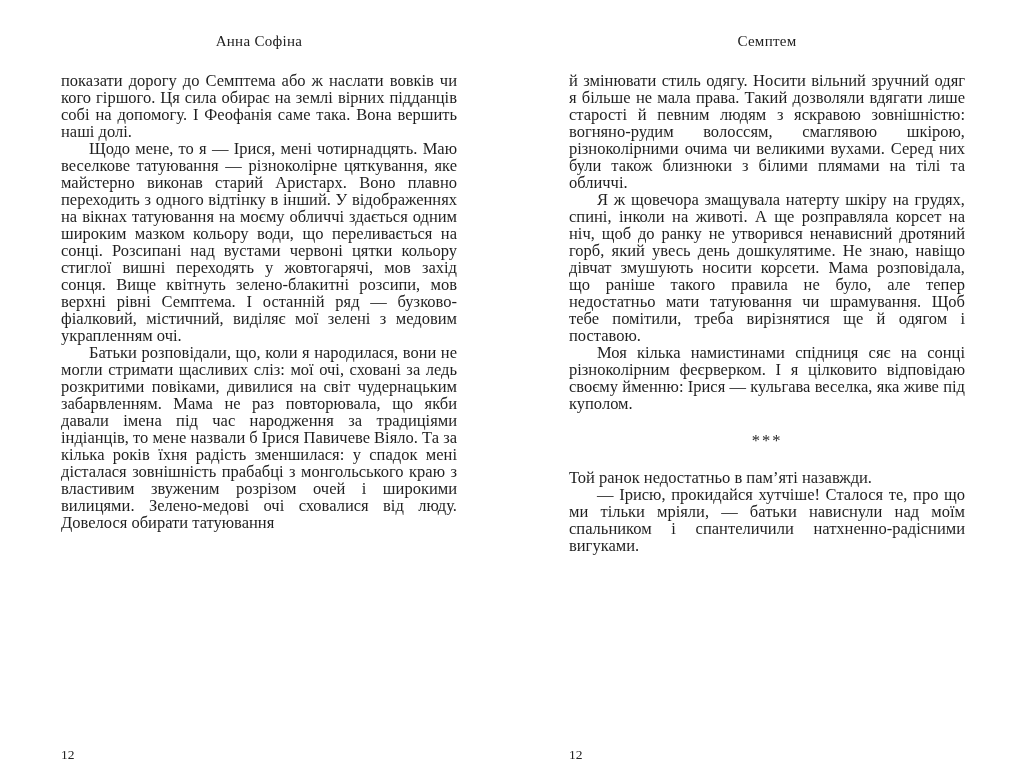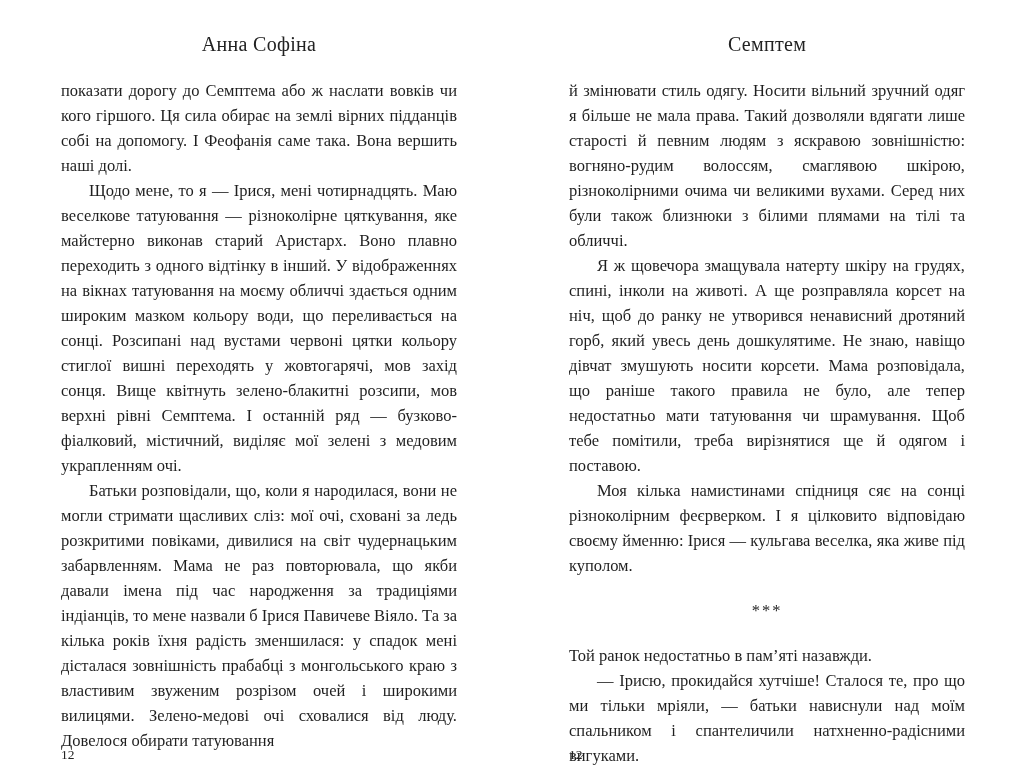--- a/index.html
+++ b/index.html
@@ -22,29 +22,29 @@
     position: absolute;
     top: 0;
     height: 767px;
     width: 396px;
   }
   .page.left  { left: 61px; }
   .page.right { left: 569px; }
   .running-head {
     margin-top: 33px;
     text-align: center;
-    font-size: 20px;
+    font-size: 15px;
     letter-spacing: 0.3px;
     color: #222222;
   }
   .page-body {
     margin-top: 22px;
     text-align: justify;
     font-size: 16.5px;
-    line-height: 25px;
+    line-height: 17px;
     color: #1f1f1f;
   }
   .page-body p {
     margin: 0;
     padding: 0;
     text-indent: 28px;
   }
   .page-body p.noindent {
     text-indent: 0;
   }

